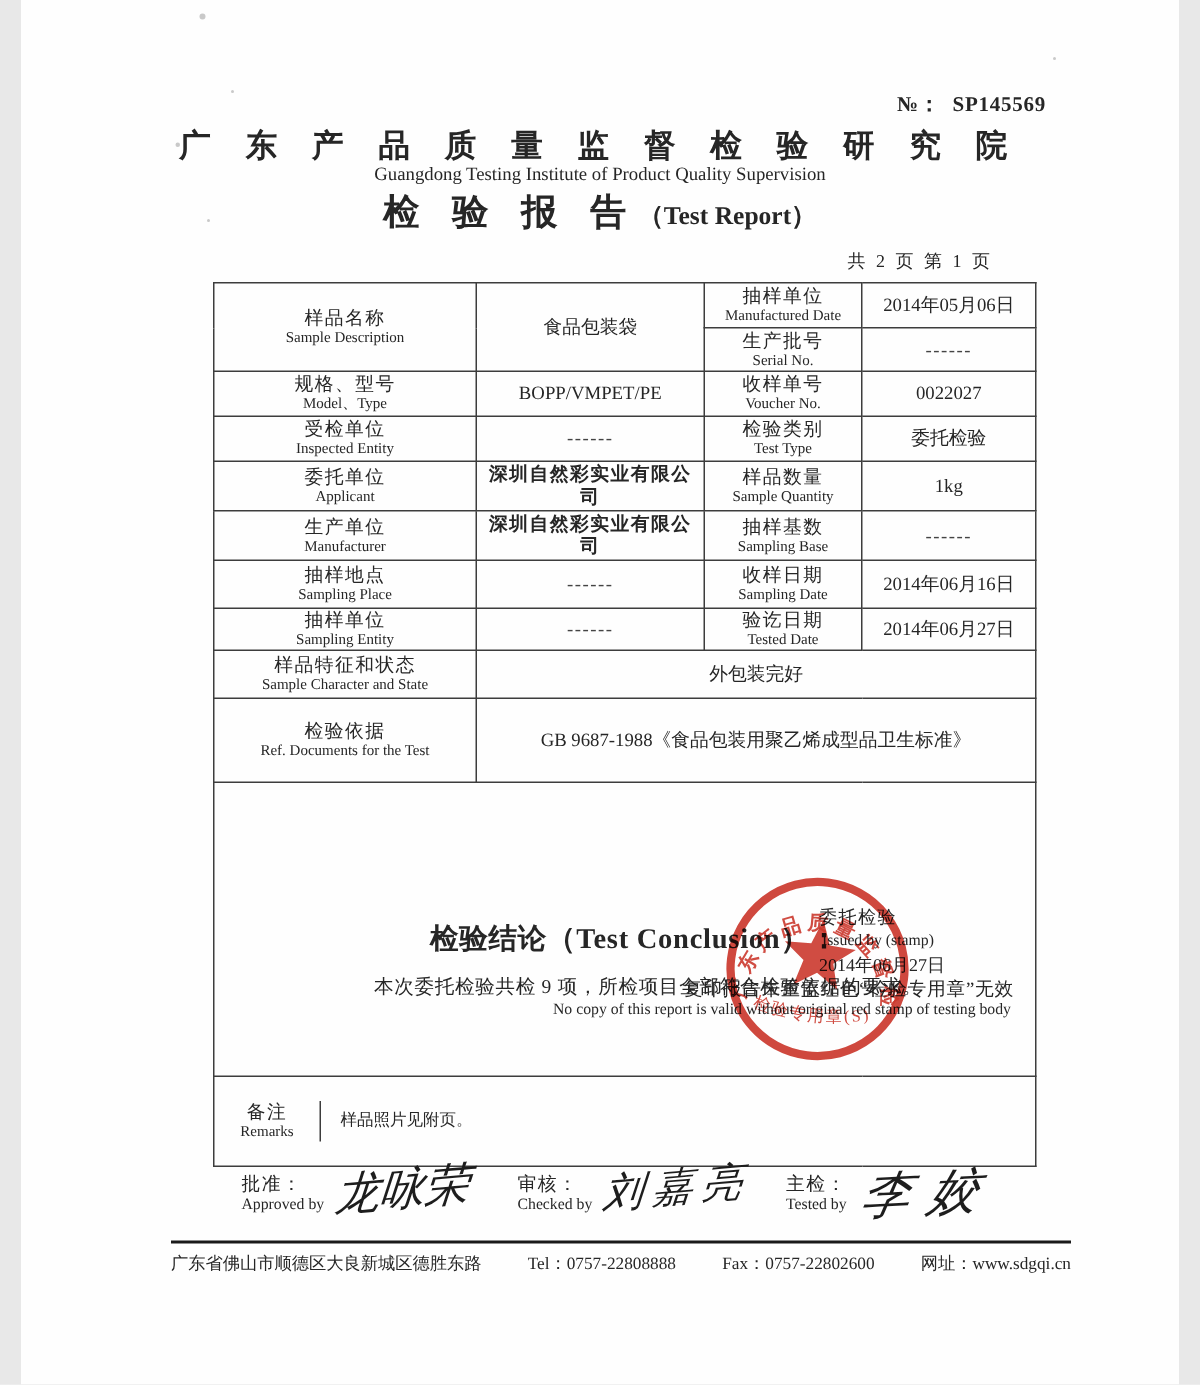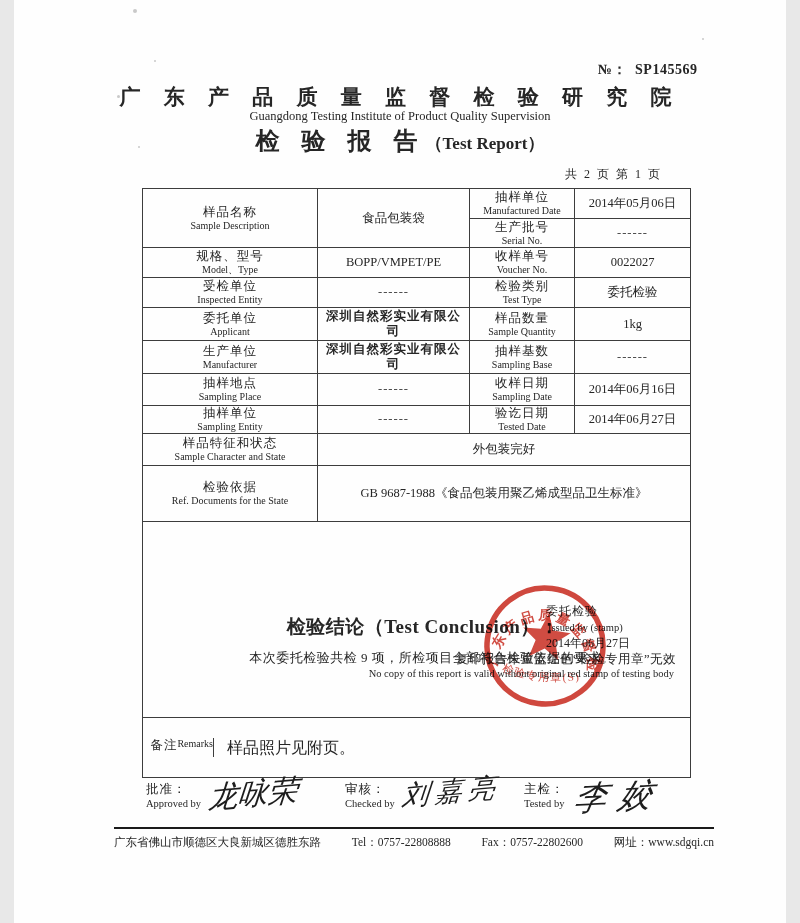--- a/index.html
+++ b/index.html
@@ -38,26 +38,26 @@
   .st-l1{top:82px;left:403px;font-size:12px;letter-spacing:1px;}
   .st-l2{top:100px;left:405px;font-size:10.5px;}
   .st-l3{top:114px;left:403px;font-size:12px;}
   .st-l4{top:130px;right:14px;font-size:12.5px;letter-spacing:.5px;}
   .st-l5{top:146px;right:16px;font-size:10.5px;}
   .stamp{position:absolute;left:338px;top:60px;width:128px;height:128px;
     mix-blend-mode:multiply;opacity:.93;transform:rotate(7deg);}
   
   .remarks-wrap{display:flex;align-items:stretch;height:100%;}
   .remarks-wrap .r-lbl{width:70px;flex:0 0 70px;border-right:1px solid #3d3d3d;
-    display:flex;flex-direction:row;justify-content:flex-end;}
-  .remarks-wrap .r-val{flex:1;display:flex;align-items:center;padding-left:13px;font-size:16px;}
+    display:flex;flex-direction:column;justify-content:flex-end;}
+  .remarks-wrap .r-val{flex:1;display:flex;align-items:center;padding-left:13px;font-size:11px;}
   
   .signs{position:absolute;top:781px;left:128px;width:548px;height:50px;}
   .sig-group{position:absolute;display:flex;align-items:flex-start;}
-  .sig-g1{left:4px;}  .sig-g2{left:203px;}  .sig-g3{left:382px;}
+  .sig-g1{left:19px;}  .sig-g2{left:203px;}  .sig-g3{left:382px;}
   .sig-lbl .cn{display:block;font-size:12.5px;letter-spacing:1px;}
   .sig-lbl .en{display:block;font-size:10.5px;}
   .sig-name{font-size:30px;color:#1d1d1d;margin-left:6px;white-space:nowrap;
     font-style:italic;transform:rotate(-5deg) skewX(-10deg);transform-origin:left bottom;
     font-weight:400;line-height:1;margin-top:2px;}
   .sig-g2 .sig-name{font-size:27px;letter-spacing:6px;}
   .sig-g3 .sig-name{font-size:33px;letter-spacing:12px;transform:rotate(-3deg) skewX(-14deg);}
   
   .footer{position:absolute;top:827px;left:100px;width:600px;border-top:2.5px solid #1a1a1a;
     padding-top:6px;font-size:11.5px;white-space:nowrap;display:flex;justify-content:space-between;}
@@ -187,21 +187,21 @@
     <tr style="height:32px">
       <td class="lbl">
         <span class="cn">样品特征和状态</span>
         <span class="en">Sample Character and State</span>
       </td>
       <td class="val left-val" colspan="3">外包装完好</td>
     </tr>
     <tr style="height:56px">
       <td class="lbl">
         <span class="cn">检验依据</span>
-        <span class="en">Ref. Documents for the State</span>
+        <span class="en">Ref. Documents for the Test</span>
       </td>
       <td class="val left-val" colspan="3">GB 9687-1988《食品包装用聚乙烯成型品卫生标准》</td>
     </tr>
 
     <tr style="height:196px">
       <td class="concl" colspan="4">
         <div class="concl-heading">检验结论（Test Conclusion）：</div>
         <div class="concl-body">本次委托检验共检 9 项，所检项目全部符合检验依据的要求。</div>
 
         <div class="st-line st-l1">委托检验</div>

